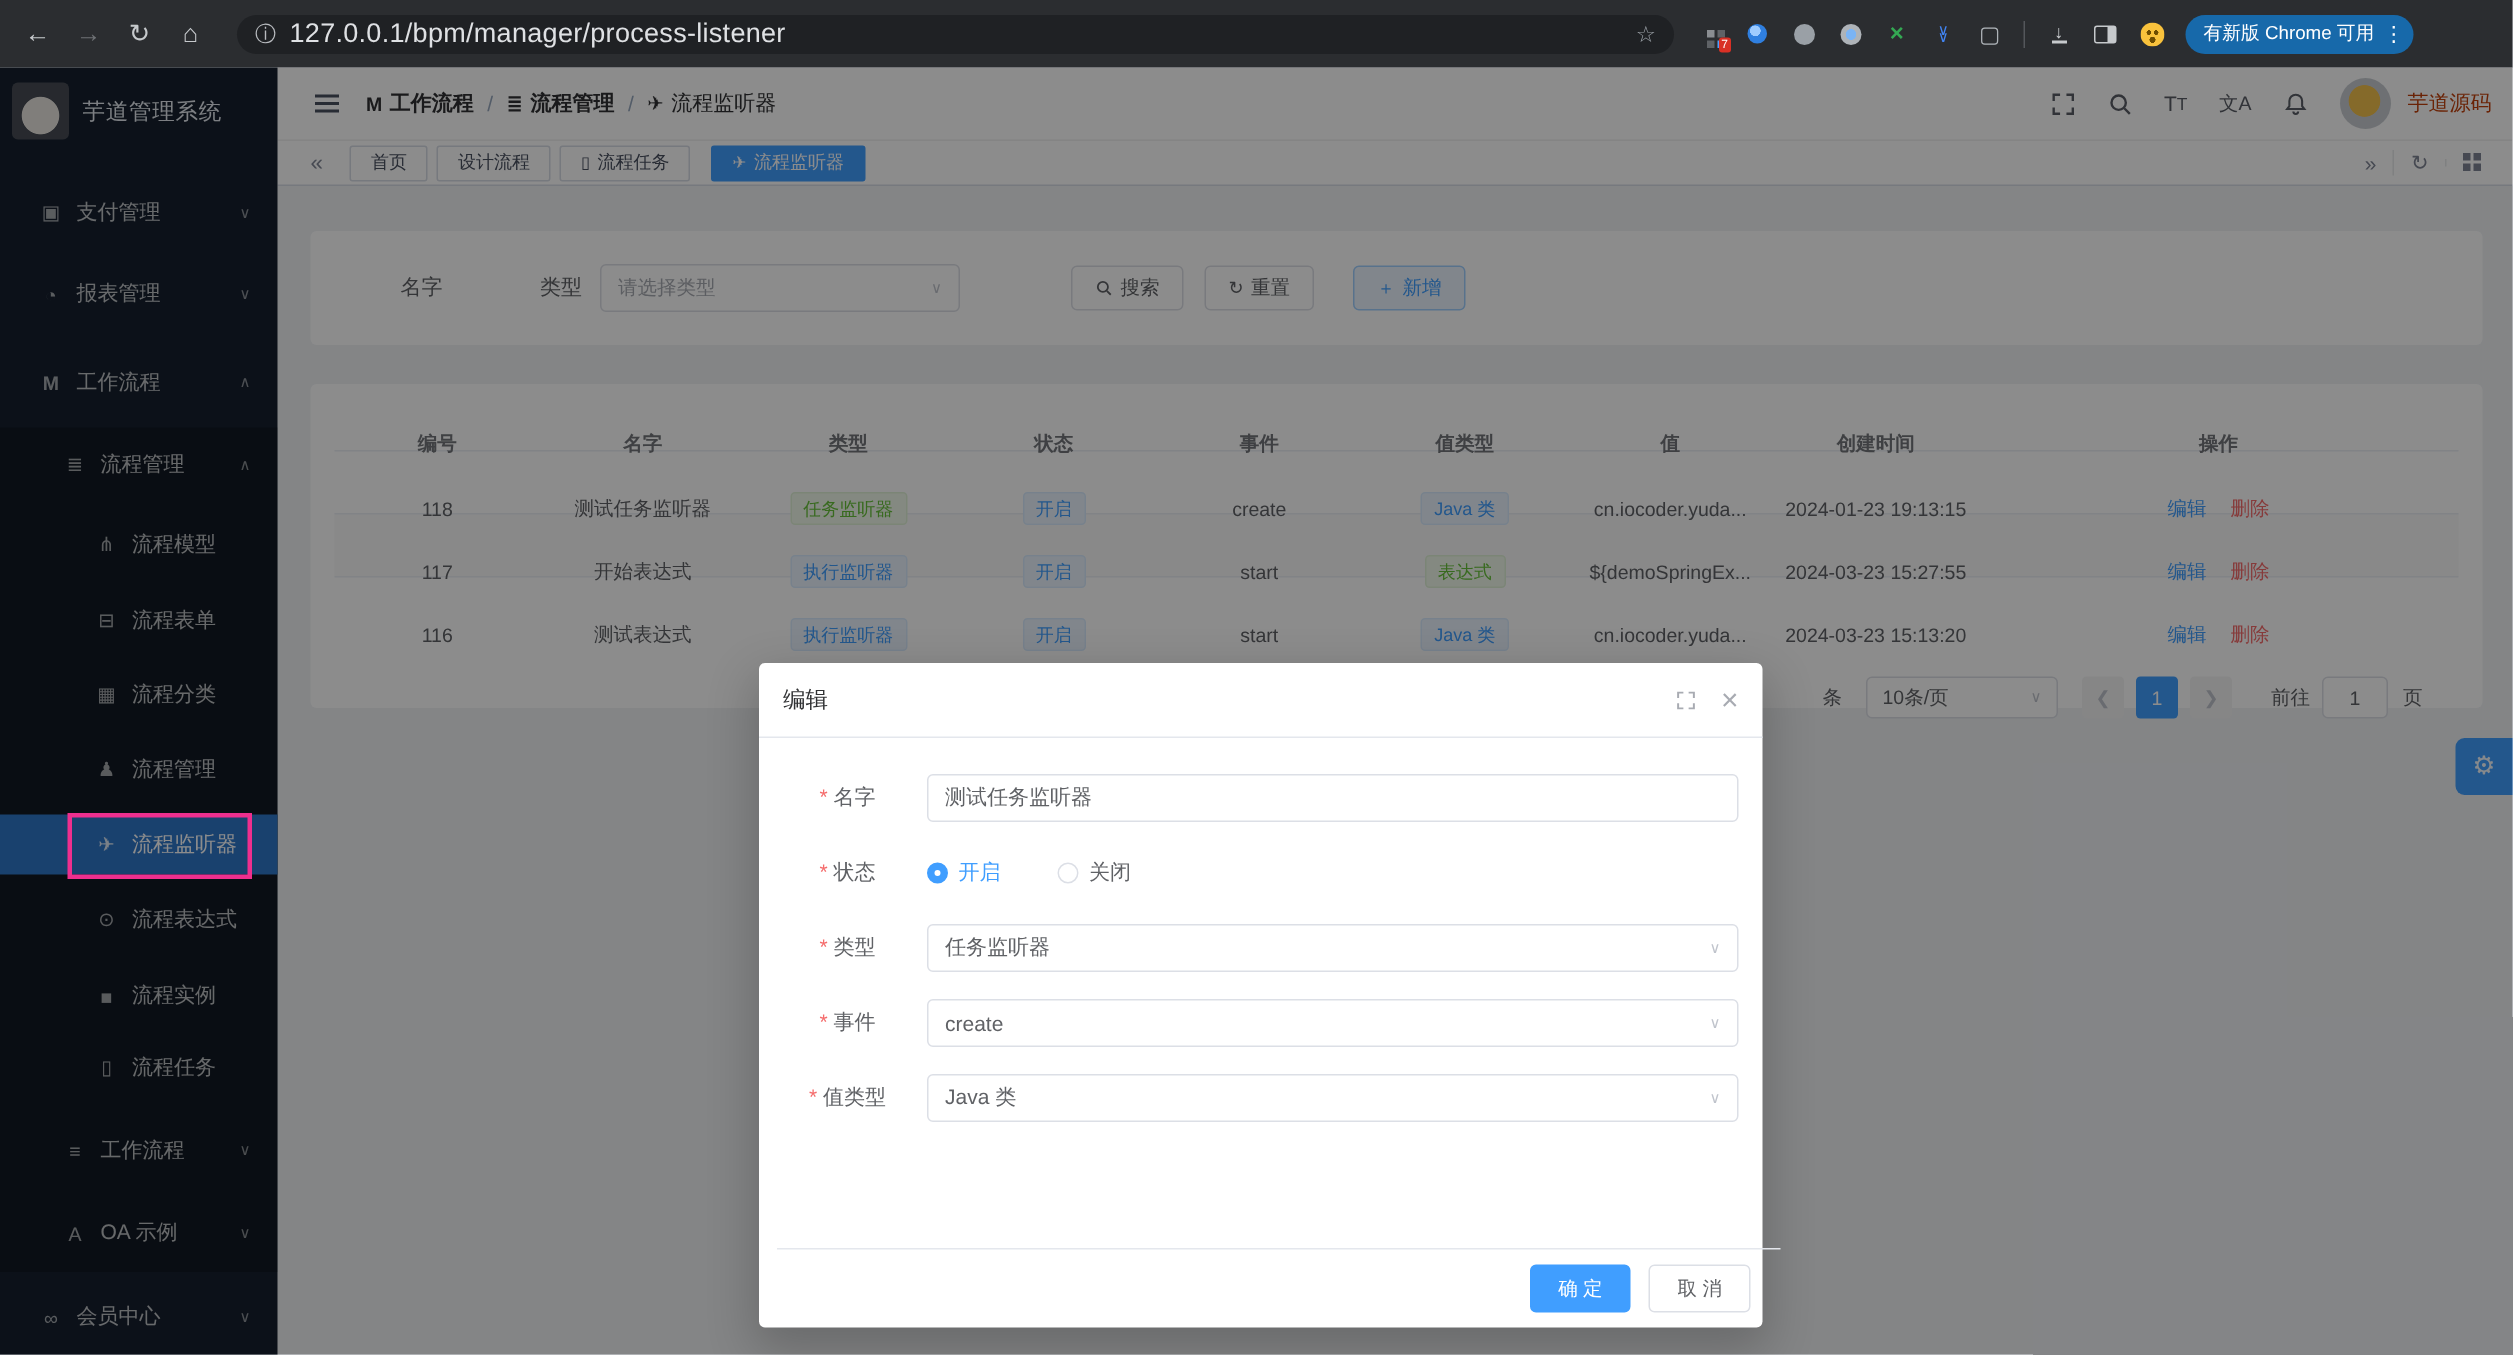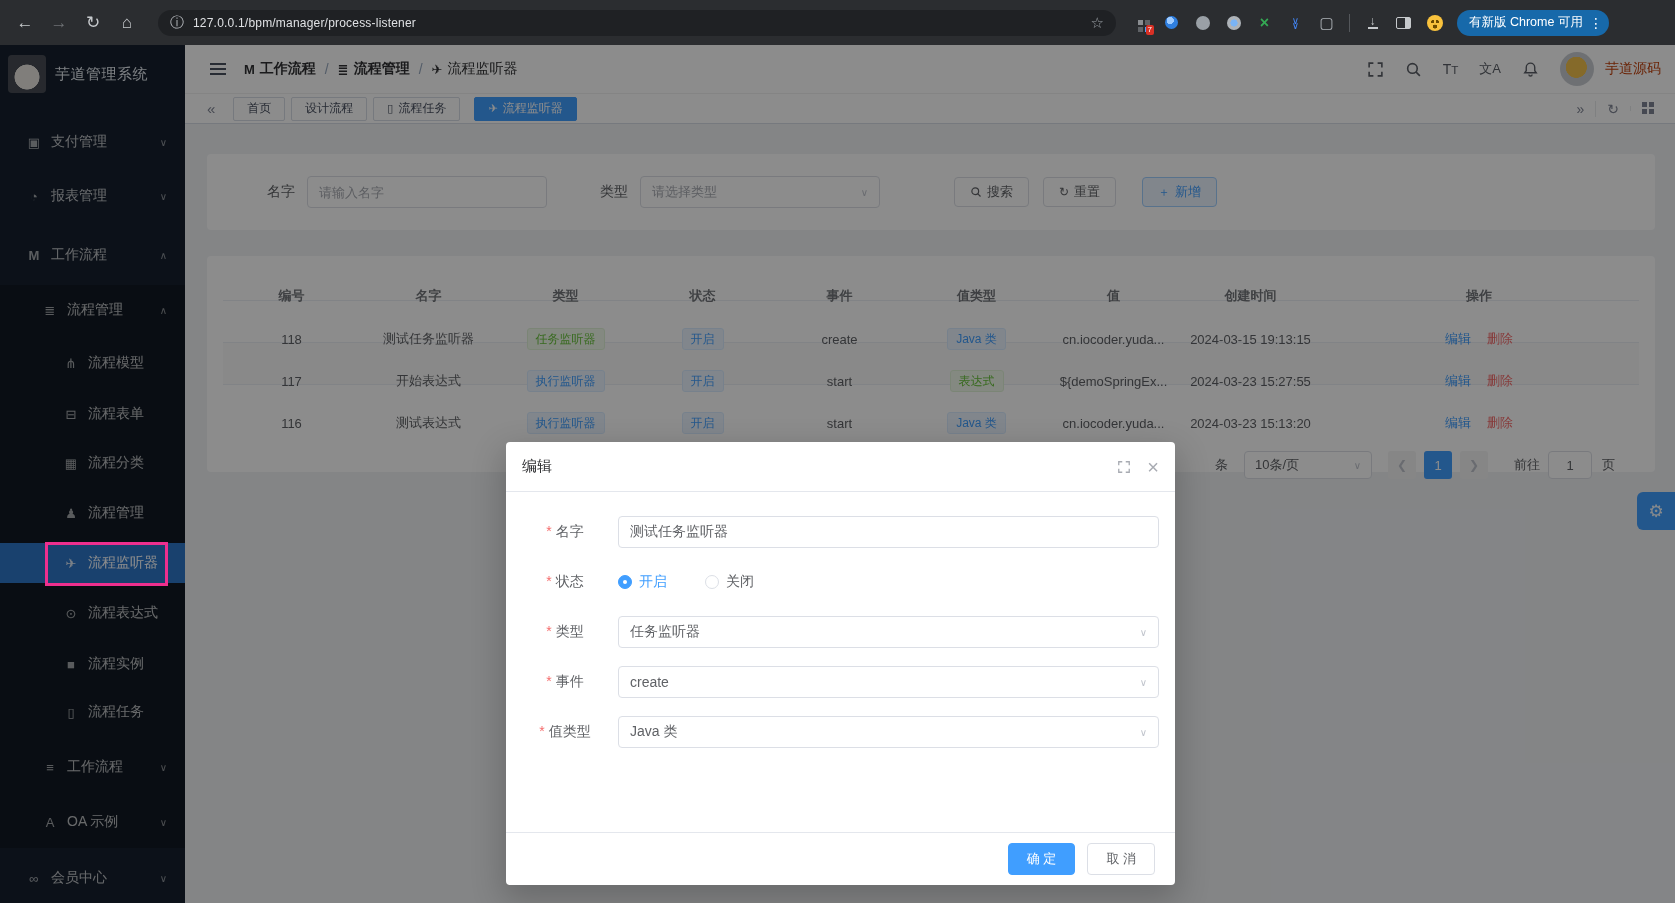--- a/index.html
+++ b/index.html
@@ -7,21 +7,21 @@
     font-family:"Liberation Sans","DejaVu Sans",sans-serif; background:#f0f2f5; }
 
   
   .chrome { position:absolute; top:0; left:0; width:1675px; height:45px;
     background:#2b2d30; display:flex; align-items:center; z-index:300; }
   .c-ic { color:#c6c9cc; font-size:17px; width:34px; text-align:center; flex:0 0 auto; cursor:pointer; }
   .c-ic.dis { color:#6e7174; }
   .omnibox { flex:0 0 auto; width:958px; height:26px; margin-left:14px; background:#1f2124;
     border-radius:13px; display:flex; align-items:center; padding:0 12px; color:#dfe1e4; }
   .omnibox .info { color:#b9bcc0; font-size:14px; margin-right:9px; }
-  .omnibox .url { font-size:12px; letter-spacing:.2px; flex:1; white-space:nowrap; overflow:hidden; }
+  .omnibox .url { font-size:18px; letter-spacing:.2px; flex:1; white-space:nowrap; overflow:hidden; }
   .omnibox .star { color:#9aa0a6; font-size:15px; }
   .exts { display:flex; align-items:center; margin-left:16px; gap:14px; }
   .ext { position:relative; width:17px; height:17px; display:flex; align-items:center; justify-content:center; cursor:pointer; }
   .badge7 { position:absolute; right:-5px; bottom:-4px; background:#d93025; color:#fff;
     font-size:8px; line-height:10px; padding:0 2px; border-radius:2px; }
   .dot-blue { width:13px; height:13px; border-radius:50%;
     background:radial-gradient(circle at 40% 35%, #9ecbff 0 30%, #2f7fe0 32%); }
   .dot-gray { width:14px; height:14px; border-radius:50%; background:#9aa0a6; }
   .dot-gray2 { width:14px; height:14px; border-radius:50%;
     background:radial-gradient(circle at 50% 50%, #7ab4f5 0 35%, #aeb3b8 37%); }
@@ -161,21 +161,21 @@
   .m-select { width:100%; height:32px; border:1px solid #dcdfe6; border-radius:4px; display:flex;
     align-items:center; padding:0 11px; font-size:14px; color:#606266; cursor:pointer; }
   .m-select .sel-chev { margin-left:auto; color:#c0c4cc; font-size:10px; }
   .radio-group { display:flex; align-items:center; gap:38px; }
   .radio { display:flex; align-items:center; gap:7px; cursor:pointer; font-size:14px; color:#606266; }
   .radio .rdot { width:14px; height:14px; border-radius:50%; border:1px solid #dcdfe6; background:#fff; }
   .radio.checked { color:#409eff; }
   .radio.checked .rdot { border-color:#409eff; background:#409eff; position:relative; }
   .radio.checked .rdot::after { content:""; position:absolute; left:4px; top:4px; width:4px; height:4px;
     border-radius:50%; background:#fff; }
-  .m-foot { position:absolute; left:0; bottom:0; width:100%; height:53px; border-top:1px solid #e4e7ed;
+  .m-foot { position:absolute; left:12px; bottom:0; width:100%; height:53px; border-top:1px solid #e4e7ed;
     display:flex; align-items:center; justify-content:flex-end; padding:0 20px; gap:12px; }
   .m-btn { height:32px; padding:0 18px; border-radius:4px; font-size:13px; cursor:pointer;
     display:flex; align-items:center; border:1px solid #dcdfe6; background:#fff; color:#606266; }
   .m-btn.primary { background:#409eff; border-color:#409eff; color:#fff; }
 </style>
 </head>
 <body>
 
 <div class="chrome">
   <span class="c-ic" style="margin-left:8px">←</span>
@@ -365,21 +365,20 @@
       <span class="tag-tool">»</span>
       <span class="tag-tool">↻</span>
       <span class="tag-tool">
           <span class="grid-ic"></span>
         </span>
     </div>
   </div>
 
   <div class="search-card">
     <span class="f-label">名字</span>
-    <input class="f-input" placeholder="请输入名字" style="">
     <span class="f-label" style="margin-left:53px">类型</span>
     <div class="f-select">
       <span>请选择类型</span>
       <span class="sel-chev">∨</span>
     </div>
     <button class="btn" style="margin-left:74px">
       <span class="bi">
         <svg viewBox="0 0 16 16" fill="none" stroke="currentColor" stroke-width="1.6">
             <circle cx="7" cy="7" r="4.5"></circle>
             <path d="M10.5 10.5L14 14"></path>
@@ -411,21 +410,21 @@
       </div>
     <div id="tableBody">
         <div class="t-row t-body-row">
           <span class="t-cell">118</span>
           <span class="t-cell">测试任务监听器</span>
           <span class="t-cell"><span class="tbadge green">任务监听器</span></span>
           <span class="t-cell"><span class="tbadge blue">开启</span></span>
           <span class="t-cell">create</span>
           <span class="t-cell"><span class="tbadge blue">Java 类</span></span>
           <span class="t-cell">cn.iocoder.yuda...</span>
-          <span class="t-cell">2024-03-15 19:13:15</span>
+          <span class="t-cell">2024-01-23 19:13:15</span>
           <span class="t-cell"><span class="t-link edit">编辑</span><span class="t-link del">删除</span></span>
         </div>
         <div class="t-row t-body-row stripe">
           <span class="t-cell">117</span>
           <span class="t-cell">开始表达式</span>
           <span class="t-cell"><span class="tbadge blue">执行监听器</span></span>
           <span class="t-cell"><span class="tbadge blue">开启</span></span>
           <span class="t-cell">start</span>
           <span class="t-cell"><span class="tbadge green">表达式</span></span>
           <span class="t-cell">${demoSpringEx...</span>

